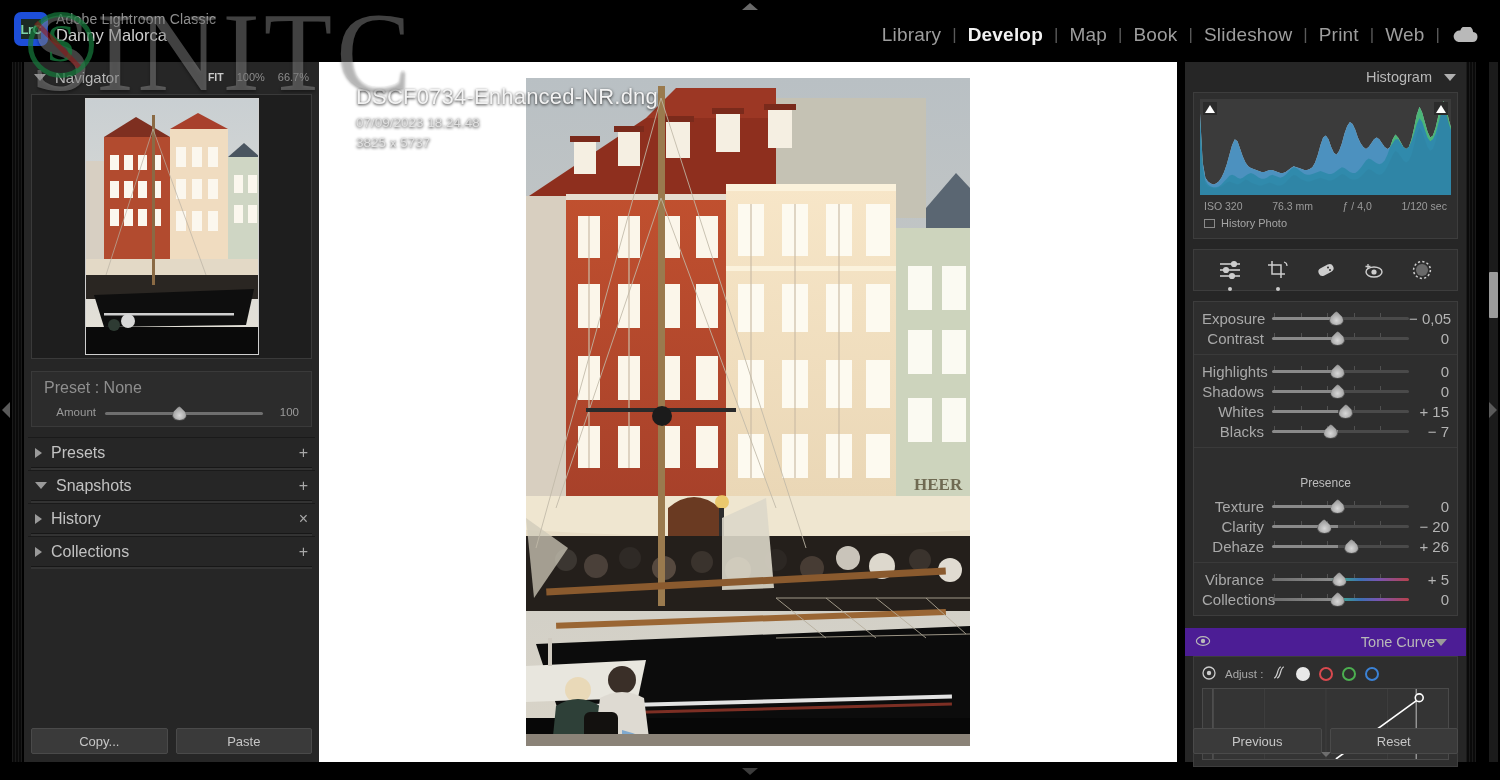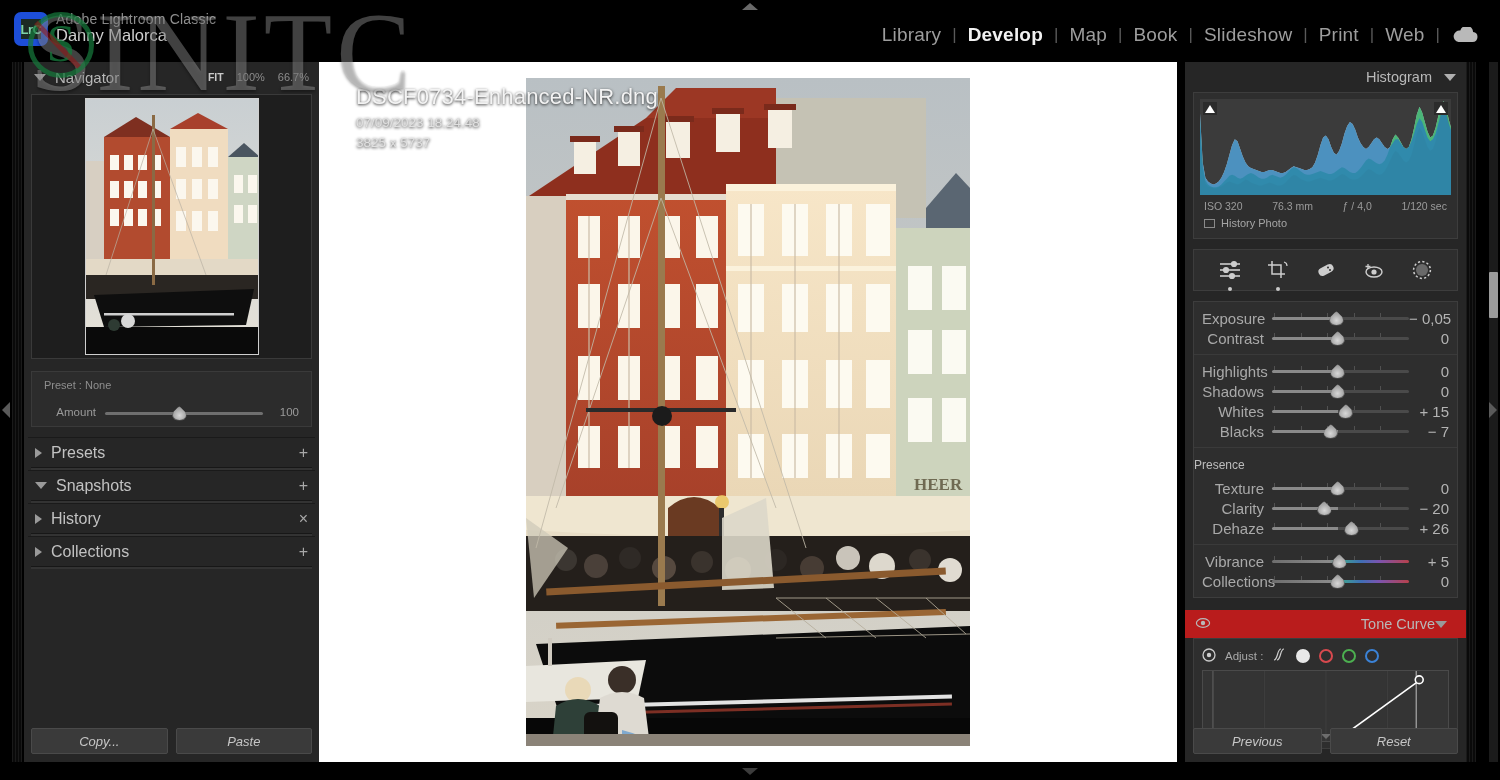--- a/index.html
+++ b/index.html
@@ -111,42 +111,42 @@
     border: 1px solid #3a3a3a; display: flex; align-items: center; justify-content: center;
   }
   .nav-thumb {
     width: 174px; height: 257px; border: 1px solid #cfcfcf; position: relative; overflow: hidden;
   }
 
   .preset-box {
     margin: 12px 7px 0 7px; height: 56px; background: #2c2c2c;
     border: 1px solid #3a3a3a; padding: 7px 12px 0 12px;
   }
-  .preset-line { font-size: 11px; color: #8e8e8e; margin-bottom: 15px; }
+  .preset-line { font-size: 16px; color: #8e8e8e; margin-bottom: 9px; }
   .amount-row { display: flex; align-items: center; font-size: 11.5px; color: #9a9a9a; }
   .amount-row .lbl { width: 52px; text-align: right; margin-right: 9px; }
   .amount-track { position: relative; flex: 1; height: 12px; }
   .amount-val { width: 36px; text-align: right; color: #9a9a9a; }
 
   .acc-item {
     margin: 0 4px; height: 30px; display: flex; align-items: center;
     padding: 0 7px; font-size: 16px; color: #c2c2c2;
     border-top: 1px solid #1a1a1a;
   }
   .acc-sep { margin: 0 7px; height: 3px; background: #333; border-top: 1px solid #171717; }
   .acc-item .plus { margin-left: auto; color: #a8a8a8; font-size: 16px; }
 
   .left-buttons {
     position: absolute; left: 7px; bottom: 8px; width: 281px;
     display: flex; gap: 8px;
   }
   .lrbtn {
     flex: 1; height: 26px; background: #3a3a3a; border: 1px solid #4a4a4a;
     border-radius: 2px; color: #c6c6c6; font-size: 13px;
-    display: flex; align-items: center; justify-content: center; font-style: italic;
+    display: flex; align-items: center; justify-content: center;
   }
 
   
   .center {
     position: absolute; left: 319px; top: 62px; width: 858px; height: 700px;
     background: #ffffff; z-index: 8;
   }
   .photo-wrap {
     position: absolute; left: 207px; top: 16px; width: 444px; height: 668px;
     overflow: hidden; background: #1a1512;
@@ -180,21 +180,21 @@
   .toolstrip {
     margin: 10px 8px 0 8px; height: 42px; background: #2e2e2e; border: 1px solid #3d3d3d;
     display: flex; align-items: center; justify-content: center; gap: 22px; position: relative;
   }
   .tool { position: relative; width: 26px; height: 26px; display: flex; align-items: center; justify-content: center; }
   .tool .dot { position: absolute; bottom: -8px; left: 50%; transform: translateX(-50%); width: 4px; height: 4px; border-radius: 50%; background: #c9c9c9; }
 
   .basic-panel { margin: 10px 8px 0 8px; background: #2e2e2e; border: 1px solid #3d3d3d; }
   .sl-group { padding: 6px 0; }
   .sl-group + .sl-group { border-top: 1px solid #3a3a3a; }
-  .group-title { font-size: 12px; color: #bdbdbd; padding: 4px 0 6px 0; }
+  .group-title { text-align: center; font-size: 12px; color: #bdbdbd; padding: 4px 0 6px 0; margin-top: 18px; }
   .sl-row { display: flex; align-items: center; height: 20px; font-size: 15px; color: #a9a9a9; padding: 0 8px; }
   .sl-label { width: 62px; text-align: right; margin-right: 8px; white-space: nowrap; }
   .sl-track-wrap { position: relative; flex: 1; height: 14px; }
   .sl-value { width: 40px; text-align: right; color: #b4b4b4; white-space: nowrap; }
 
   .track {
     position: absolute; top: 6px; left: 0; right: 0; height: 3px; border-radius: 2px;
     background: linear-gradient(to right, #8a8a8a 0%, #8a8a8a 48%, #4a4a4a 48%, #4a4a4a 100%);
   }
   .track.color-vib {
@@ -205,21 +205,21 @@
   .knob {
     position: absolute; top: 0px; width: 15px; height: 15px; margin-left: -7.5px;
     background: radial-gradient(circle at 50% 65%, #d7d7d7 0%, #9e9e9e 70%, #8a8a8a 100%);
     border: 1px solid #5d5d5d;
     border-radius: 50% 50% 50% 50% / 62% 62% 38% 38%;
     clip-path: polygon(50% 0%, 88% 38%, 100% 68%, 82% 96%, 18% 96%, 0% 68%, 12% 38%);
   }
 
   .tc-header {
     margin-top: 12px; height: 28px; display: flex; align-items: center;
-    padding: 0 10px; font-size: 14.5px; color: #b8b8b8; background: #b91c1c;
+    padding: 0 10px; font-size: 14.5px; color: #b8b8b8; background: #4c1d95;
   }
   .eye { margin-right: auto; }
   .tc-panel { margin: 0 8px; background: #2e2e2e; border: 1px solid #3d3d3d; padding: 8px 8px 6px 8px; }
   .tc-adjust { display: flex; align-items: center; gap: 9px; font-size: 11.5px; color: #a9a9a9; margin-bottom: 6px; }
   .circ { width: 14px; height: 14px; border-radius: 50%; border: 2px solid; }
   .tc-graph { position: relative; height: 72px; background: #343434; border: 1px solid #4a4a4a; overflow: hidden; }
 
   .rp-buttons { position: absolute; left: 8px; bottom: 8px; width: 265px; display: flex; gap: 8px; }
 
   .rp-scroll {

